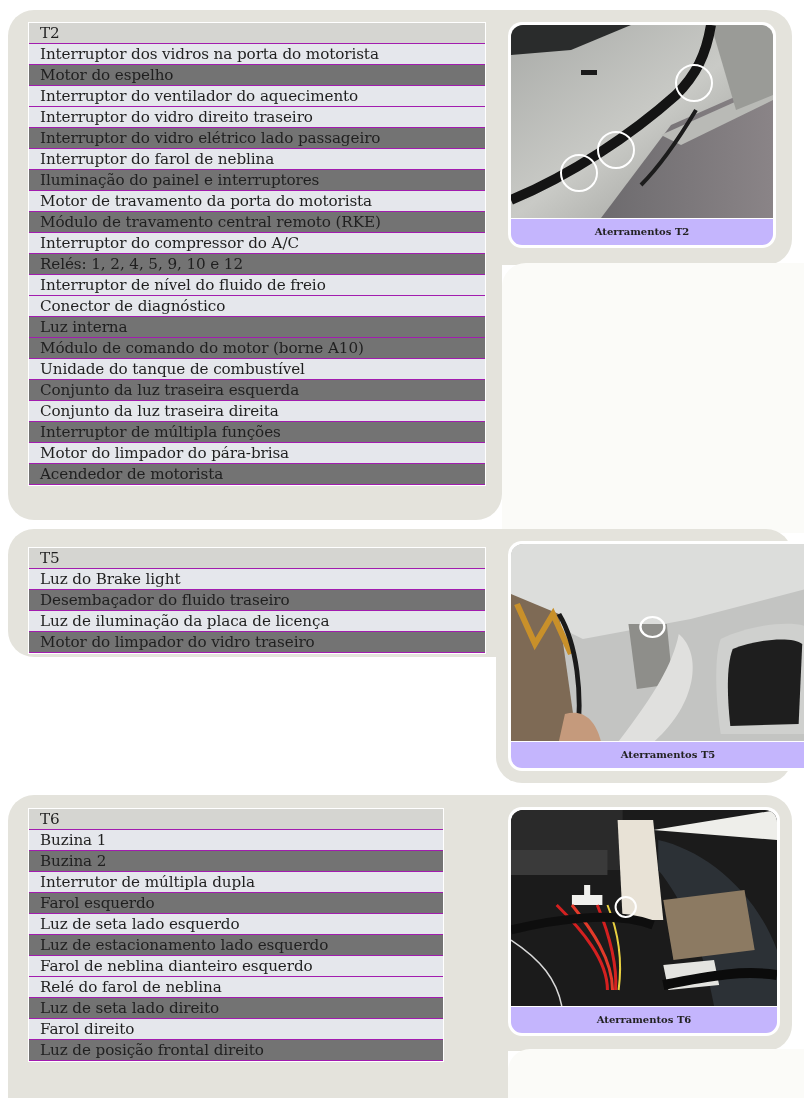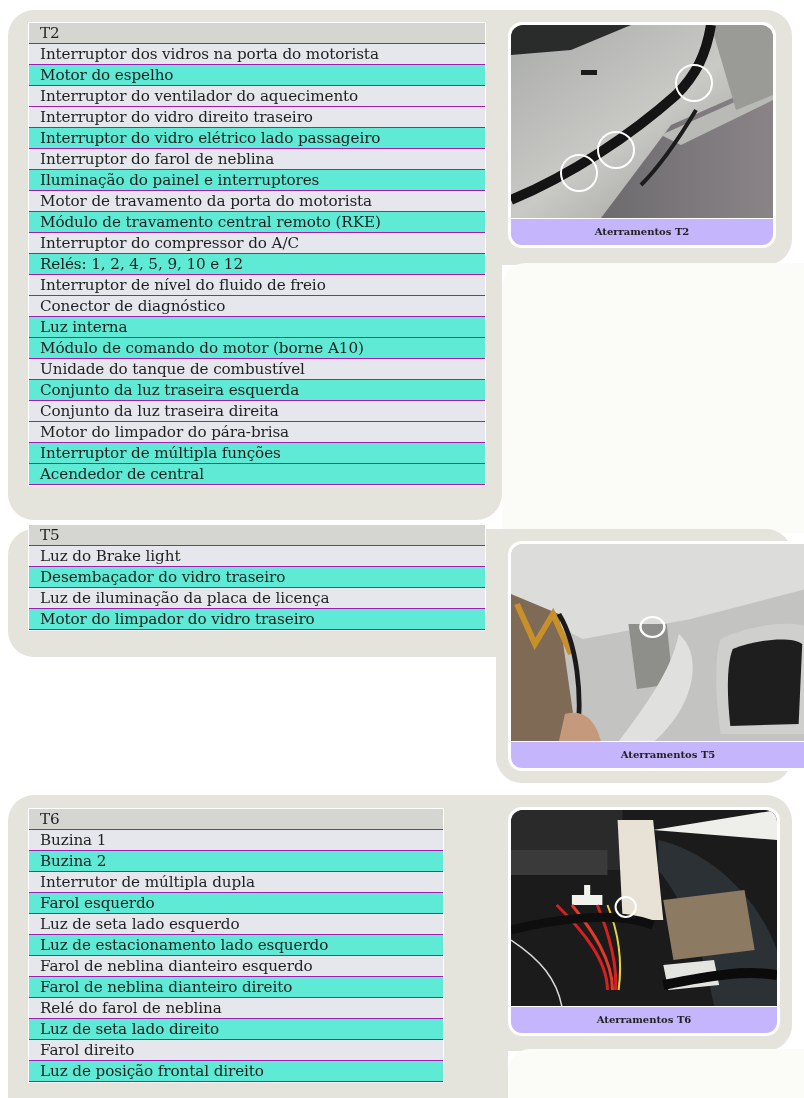--- a/index.html
+++ b/index.html
@@ -14,21 +14,21 @@
     position:absolute; background:#ffffff; padding:1px;
     box-sizing:border-box;
   }
   .row {
     height:20px; line-height:20px; font-size:15.2px; color:#1f1f1f;
     padding-left:11px; white-space:nowrap; overflow:hidden;
     border-bottom:1px solid #a21caf; letter-spacing:-0.1px;
   }
   .row.head { background:#d5d5d1; }
   .row.odd { background:#e5e7ec; }
-  .row.even { background:#5eead4; }
+  .row.even { background:#737373; }
   .photo-frame {
     position:absolute; background:#ffffff; border-radius:14px; padding:3px; box-sizing:border-box;
   }
   .photo {
     position:absolute; left:3px; top:3px; right:3px; border-radius:12px 12px 0 0; overflow:hidden;
   }
   .caption {
     position:absolute; left:3px; right:3px; bottom:3px; height:26px; line-height:26px;
     background:#c4b5fd; border-radius:0 0 11px 11px; text-align:center;
     font-size:10px; font-weight:bold; color:#222;
@@ -57,23 +57,23 @@
         <div class="row even">Módulo de travamento central remoto (RKE)</div>
         <div class="row odd">Interruptor do compressor do A/C</div>
         <div class="row even">Relés: 1, 2, 4, 5, 9, 10 e 12</div>
         <div class="row odd">Interruptor de nível do fluido de freio</div>
         <div class="row odd">Conector de diagnóstico</div>
         <div class="row even">Luz interna</div>
         <div class="row even">Módulo de comando do motor (borne A10)</div>
         <div class="row odd">Unidade do tanque de combustível</div>
         <div class="row even">Conjunto da luz traseira esquerda</div>
         <div class="row odd">Conjunto da luz traseira direita</div>
+        <div class="row even">Interruptor de múltipla funções</div>
         <div class="row odd">Motor do limpador do pára-brisa</div>
-        <div class="row even">Interruptor de múltipla funções</div>
-        <div class="row even">Acendedor de central</div>
+        <div class="row even">Acendedor de motorista</div>
       </div>
   </div>
 
   <div class="photo-frame" style="left:508px;top:22px;width:268px;height:226px;">
     <div class="photo" style="height:193px;">
       <svg viewBox="0 0 262 193" preserveAspectRatio="none">
         <defs>
           <linearGradient id="g2a" x1="0" y1="0" x2="1" y2="1">
             <stop offset="0" stop-color="#a9aba8"></stop>
               <stop offset="0.5" stop-color="#c9cac6"></stop>
@@ -99,25 +99,25 @@
     </div>
     <div class="caption">Aterramentos T2</div>
   </div>
 </div>
 
 <div class="panel">
   <div class="gray" style="left:8px;top:529px;width:784px;height:128px;border-radius:26px 26px 0 26px;"></div>
   <div class="gray" style="left:496px;top:600px;width:296px;height:183px;border-radius:0 0 26px 26px;"></div>
   <div class="cut" style="left:-20px;top:657px;width:516px;height:130px;border-radius:0 22px 0 0;background:#ffffff;"></div>
 
-  <div class="list" style="left:28px;top:524px;width:458px;">
+  <div class="list" style="left:28px;top:547px;width:458px;">
     <div class="row head">T5</div>
     <div id="t5rows">
         <div class="row odd">Luz do Brake light</div>
-        <div class="row even">Desembaçador do vidro traseiro</div>
+        <div class="row even">Desembaçador do fluido traseiro</div>
         <div class="row odd">Luz de iluminação da placa de licença</div>
         <div class="row even">Motor do limpador do vidro traseiro</div>
       </div>
   </div>
 
   <div class="photo-frame" style="left:508px;top:541px;width:320px;height:230px;">
     <div class="photo" style="height:197px;">
       <svg viewBox="0 0 262 197" preserveAspectRatio="none">
         <rect width="262" height="197" fill="#c3c4c2"></rect>
         <path d="M0 0 L262 0 L262 40 L150 75 L60 95 L0 60 Z" fill="#dcdddb"></path>
@@ -144,21 +144,20 @@
   <div class="list" style="left:28px;top:808px;width:416px;">
     <div class="row head">T6</div>
     <div id="t6rows">
         <div class="row odd">Buzina 1</div>
         <div class="row even">Buzina 2</div>
         <div class="row odd">Interrutor de múltipla dupla</div>
         <div class="row even">Farol esquerdo</div>
         <div class="row odd">Luz de seta lado esquerdo</div>
         <div class="row even">Luz de estacionamento lado esquerdo</div>
         <div class="row odd">Farol de neblina dianteiro esquerdo</div>
-        <div class="row even">Farol de neblina dianteiro direito</div>
         <div class="row odd">Relé do farol de neblina</div>
         <div class="row even">Luz de seta lado direito</div>
         <div class="row odd">Farol direito</div>
         <div class="row even">Luz de posição frontal direito</div>
       </div>
   </div>
 
   <div class="photo-frame" style="left:508px;top:807px;width:272px;height:229px;">
     <div class="photo" style="height:196px;">
       <svg viewBox="0 0 262 196" preserveAspectRatio="none">

